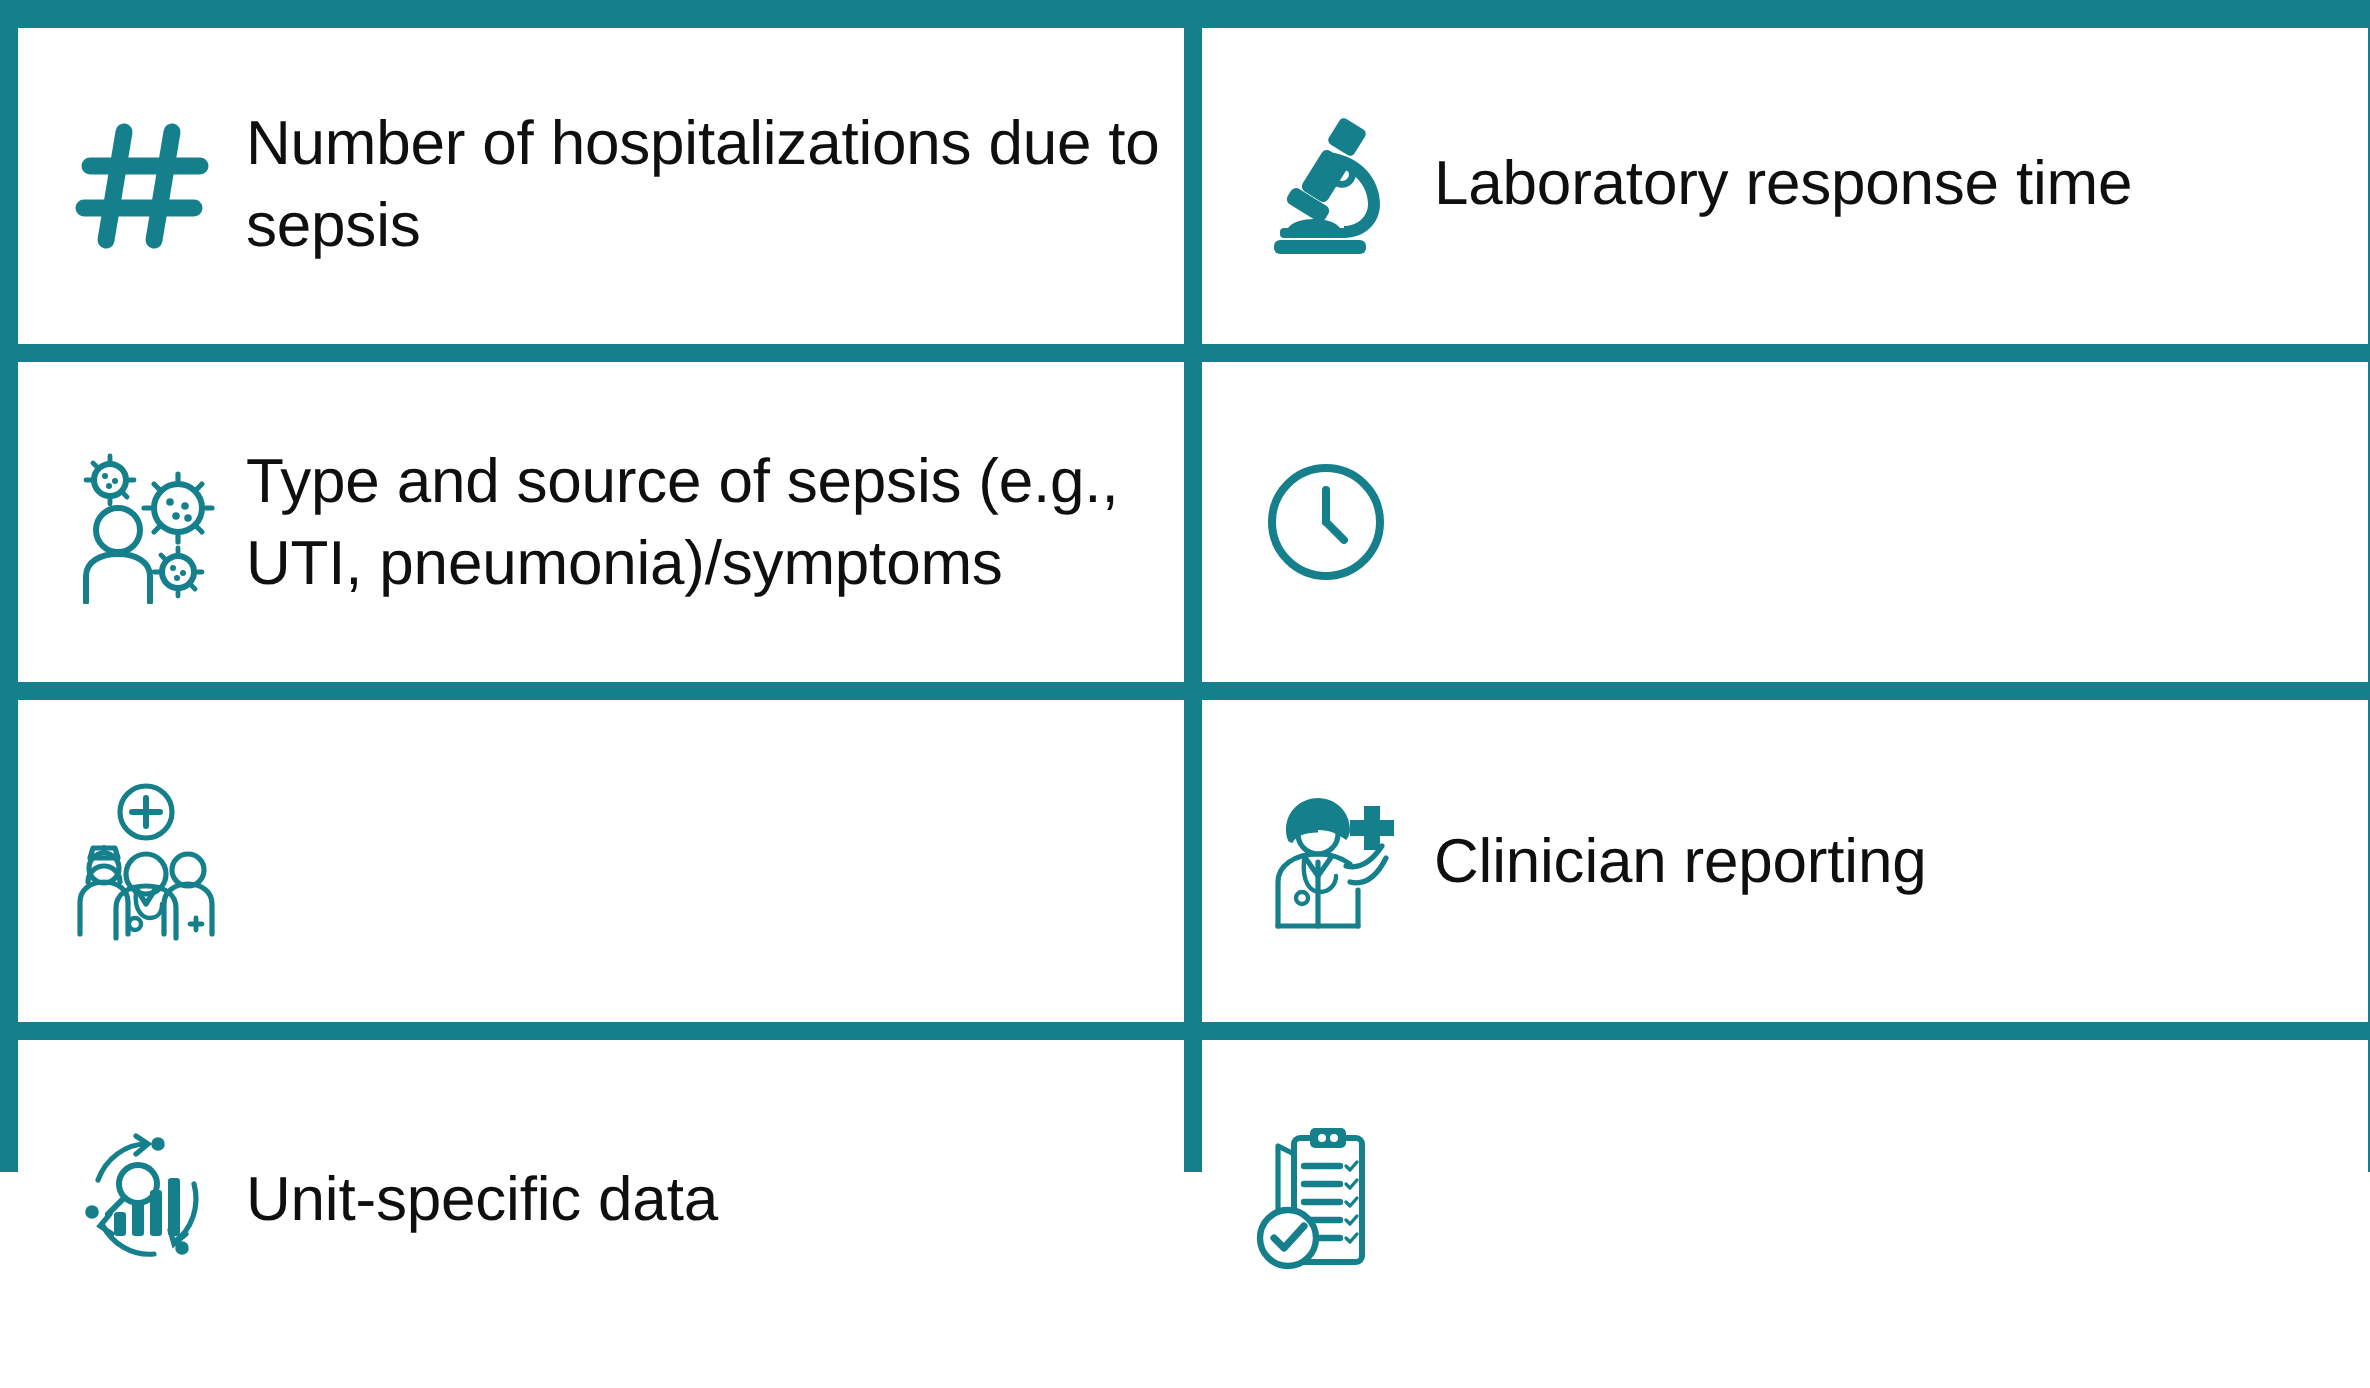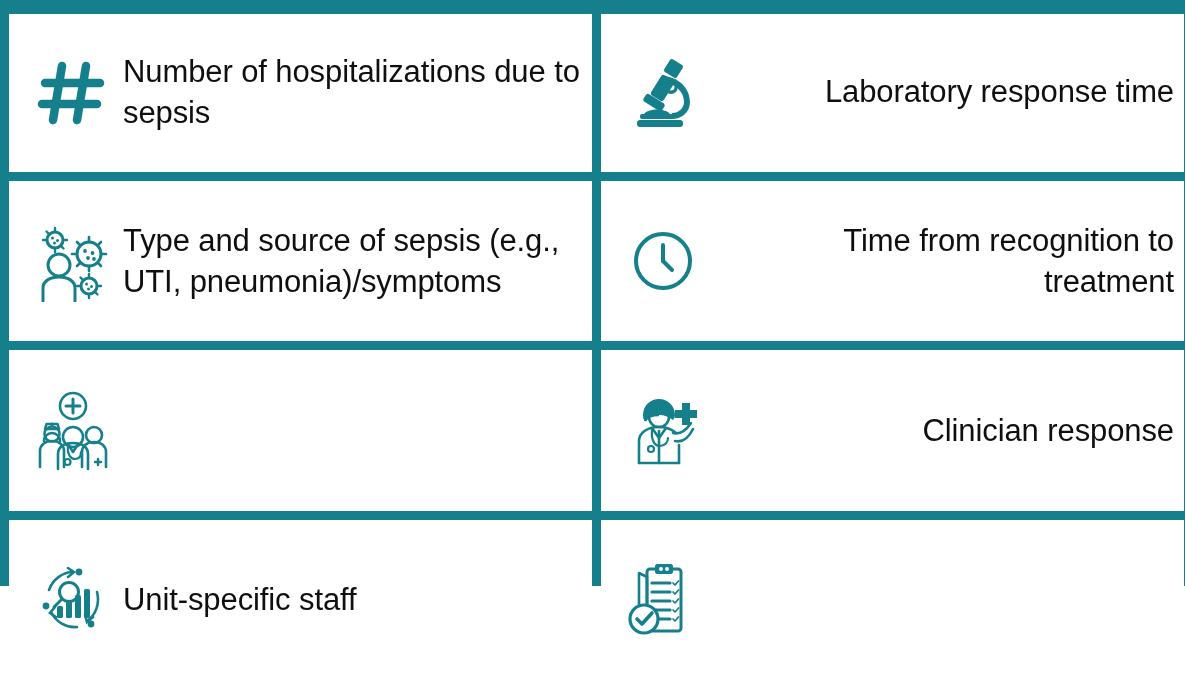--- a/index.html
+++ b/index.html
@@ -51,21 +51,21 @@
     letter-spacing:-0.1px;
     font-weight:400;
     padding-left:4px;
   }
   
   .r1 .cell-label{margin-top:-2px;}
   .r2 .icon-wrap{width:92px;}
   .r3c1 .cell-label{line-height:1.34;}
   .r4 .cell-label{margin-top:0px;}
   .cell.c2 .icon-wrap{width:88px;}
-  .cell.c2 .cell-label{padding-left:10px;text-align:right;}
+  .cell.c2 .cell-label{padding-left:10px;}
 </style>
 </head>
 <body>
 
 <div id="frame">
   <div id="grid">
 
     <div class="cell c1 r1">
       <span class="icon-wrap">
         <svg width="74" height="74" viewBox="0 0 74 74" aria-hidden="true">
@@ -168,21 +168,20 @@
     <div class="cell c2 r2">
       <span class="icon-wrap">
         <svg width="66" height="66" viewBox="0 0 66 66" aria-hidden="true">
           <circle cx="33" cy="33" r="27" fill="none" stroke="#15808C" stroke-width="4"></circle>
           <g stroke="#15808C" stroke-width="4" stroke-linecap="round" fill="none">
             <line x1="33" y1="33" x2="33" y2="17"></line>
             <line x1="33" y1="33" x2="42" y2="42"></line>
           </g>
         </svg>
       </span>
-      <div class="cell-label">Time from recognition to treatment</div>
     </div>
 
     <div class="cell c1 r3 r3c1">
       <span class="icon-wrap">
         <svg width="82" height="84" viewBox="0 0 82 84" aria-hidden="true">
           <g stroke="#15808C" fill="none" stroke-width="2.6" stroke-linecap="round" stroke-linejoin="round">
 
             <circle cx="41" cy="17" r="13"></circle>
             <path d="M41 10 L41 24 M34 17 L48 17" stroke-width="3"></path>
 
@@ -225,21 +224,21 @@
             <path d="M14 70 L54 70"></path>
 
             <path d="M27 37 C26 48 30 53 35 53 C40 53 43 49 43 45" stroke-width="2.2"></path>
             <circle cx="26" cy="56" r="3" stroke-width="2.2"></circle>
 
             <path d="M48 40 C56 42 62 36 66 30"></path>
             <path d="M50 48 C58 50 64 44 68 36"></path>
           </g>
         </svg>
       </span>
-      <div class="cell-label">Clinician response</div>
+      <div class="cell-label">Clinician reporting</div>
     </div>
 
     <div class="cell c1 r4">
       <span class="icon-wrap">
         <svg width="76" height="76" viewBox="0 0 76 76" aria-hidden="true">
           <g stroke="#15808C" fill="none" stroke-width="2.6" stroke-linecap="round">
 
             <path d="M14 28 C18 17 28 10 38 10"></path>
             <path d="M33 6 L39 10 L33 15"></path>
             <path d="M62 30 C65 41 61 53 52 59"></path>
@@ -259,21 +258,21 @@
           </g>
 
           <g fill="#15808C">
             <rect x="22" y="44" width="6" height="12" rx="1.6"></rect>
             <rect x="31" y="38" width="6" height="18" rx="1.6"></rect>
             <rect x="40" y="33" width="6" height="23" rx="1.6"></rect>
             <rect x="49" y="27" width="6" height="29" rx="1.6"></rect>
           </g>
         </svg>
       </span>
-      <div class="cell-label">Unit-specific staff</div>
+      <div class="cell-label">Unit-specific data</div>
     </div>
 
     <div class="cell c2 r4">
       <span class="icon-wrap">
         <svg width="72" height="78" viewBox="0 0 72 78" aria-hidden="true">
 
           <g fill="none" stroke="#15808C" stroke-width="2.6" stroke-linejoin="round">
             <path d="M12 12 L12 66 L20 70 L20 16 Z"></path>
           </g>
 

